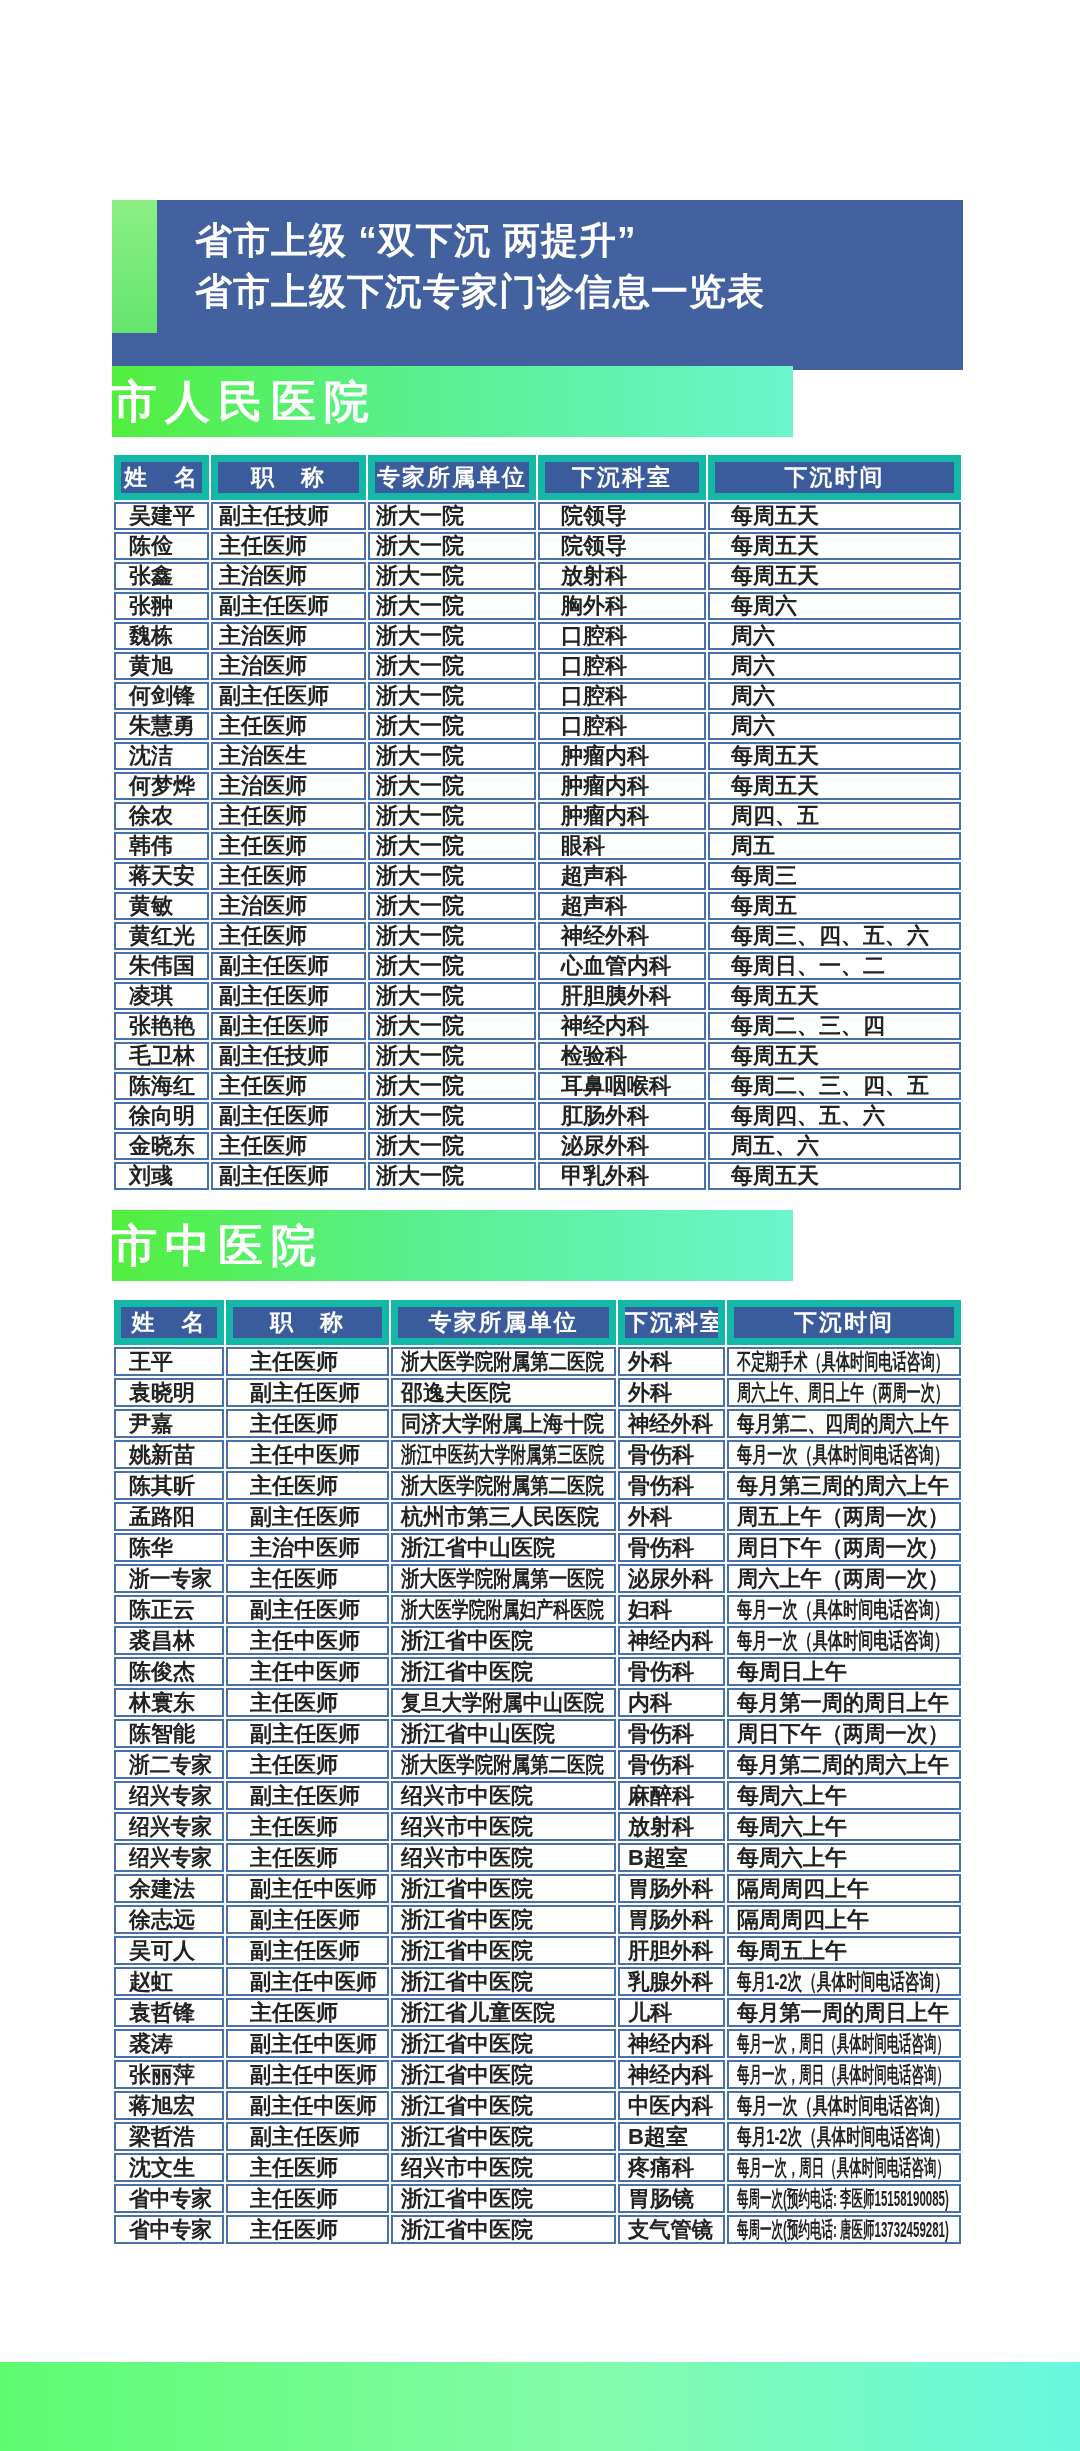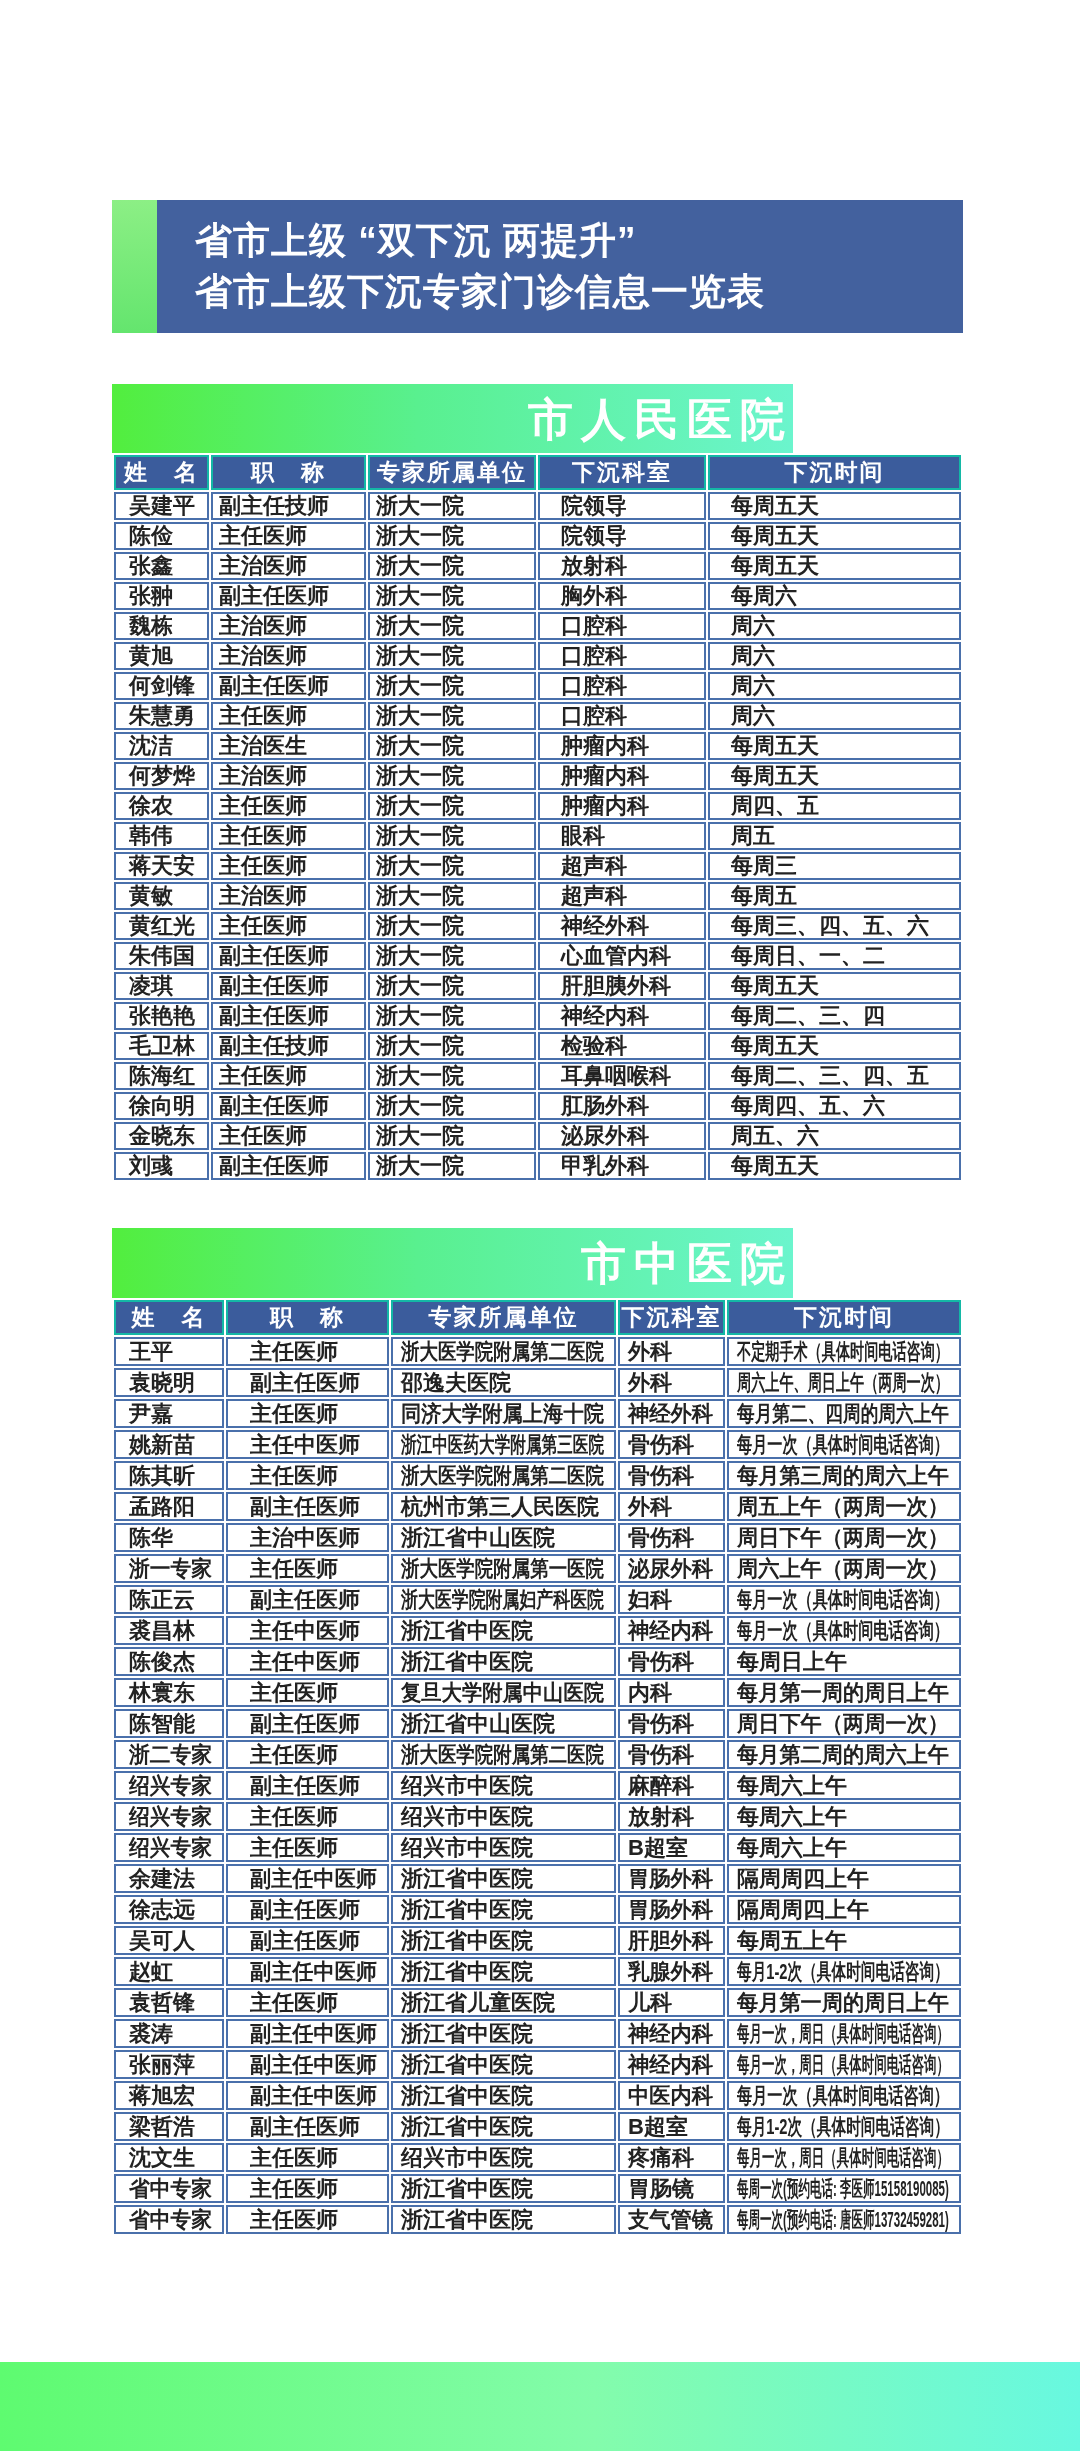--- a/index.html
+++ b/index.html
@@ -5,53 +5,53 @@
   html,body{margin:0;padding:0;}
   body{
     width:1080px;height:2451px;background:#ffffff;
     font-family:"Liberation Sans","DejaVu Sans",sans-serif;
     position:relative;overflow:hidden;
   }
   .page{position:absolute;inset:0;background:#ffffff;}
 
   
   .title-banner{
-    position:absolute;left:112px;top:200px;width:851px;height:133px;
+    position:absolute;left:112px;top:200px;width:851px;height:170px;
     background:#43619e;display:flex;
   }
   .title-accent{
     position:absolute;left:0;top:0;width:45px;height:133px;
     background:linear-gradient(180deg,#8cef85,#64e56e);
   }
   .title-text{
     position:absolute;left:83px;top:15px;
     color:#ffffff;font-weight:bold;font-size:37px;line-height:51px;
     letter-spacing:1px;white-space:nowrap;
   }
 
   
   .section-banner{
     position:absolute;left:112px;width:681px;height:71px;
     background:linear-gradient(90deg,#52ee3e,#59f08f 45%,#6bf5cd);
     color:#ffffff;font-weight:bold;font-size:45px;line-height:71px;
-    text-align:right;letter-spacing:8px;margin-top:18px;
+    text-align:left;letter-spacing:8px;
   }
   .banner-1{top:366px;}
   .banner-2{top:1210px;}
 
   
   table.info-table{
     position:absolute;left:112px;width:851px;
     border-collapse:separate;border-spacing:2px;
     table-layout:fixed;background:#ffffff;
   }
   .t1{top:453px;}
   .t2{top:1298px;}
   th{
-    background:#3b5c9c;border:2px solid #14b8a6;
+    background:#3b5c9c;border:7px solid #14b8a6;
     color:#ffffff;font-weight:bold;font-size:23px;
     letter-spacing:2px;text-align:center;
     box-sizing:border-box;padding:0;overflow:hidden;white-space:nowrap;
   }
   .t1 th{height:30px;}
   .t2 th{height:32px;}
   td{
     border:2px solid #4a70ab;background:#ffffff;
     color:#222222;font-weight:bold;font-size:22px;
     box-sizing:border-box;padding:0 6px;overflow:hidden;white-space:nowrap;

